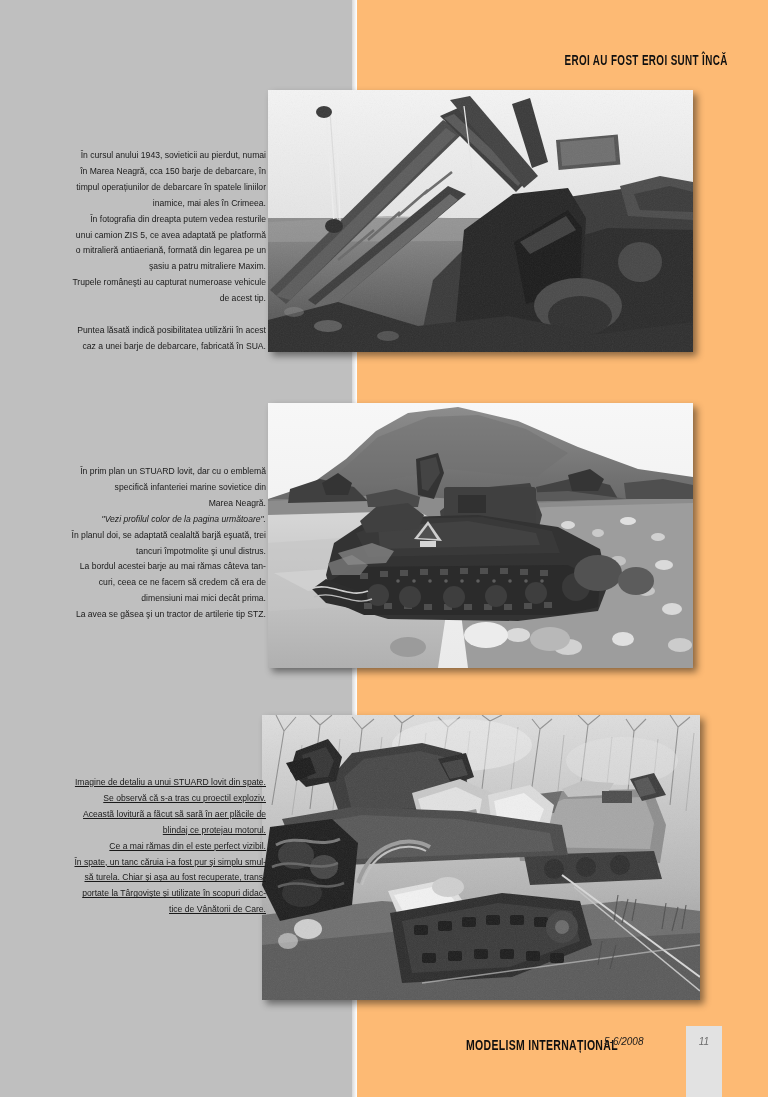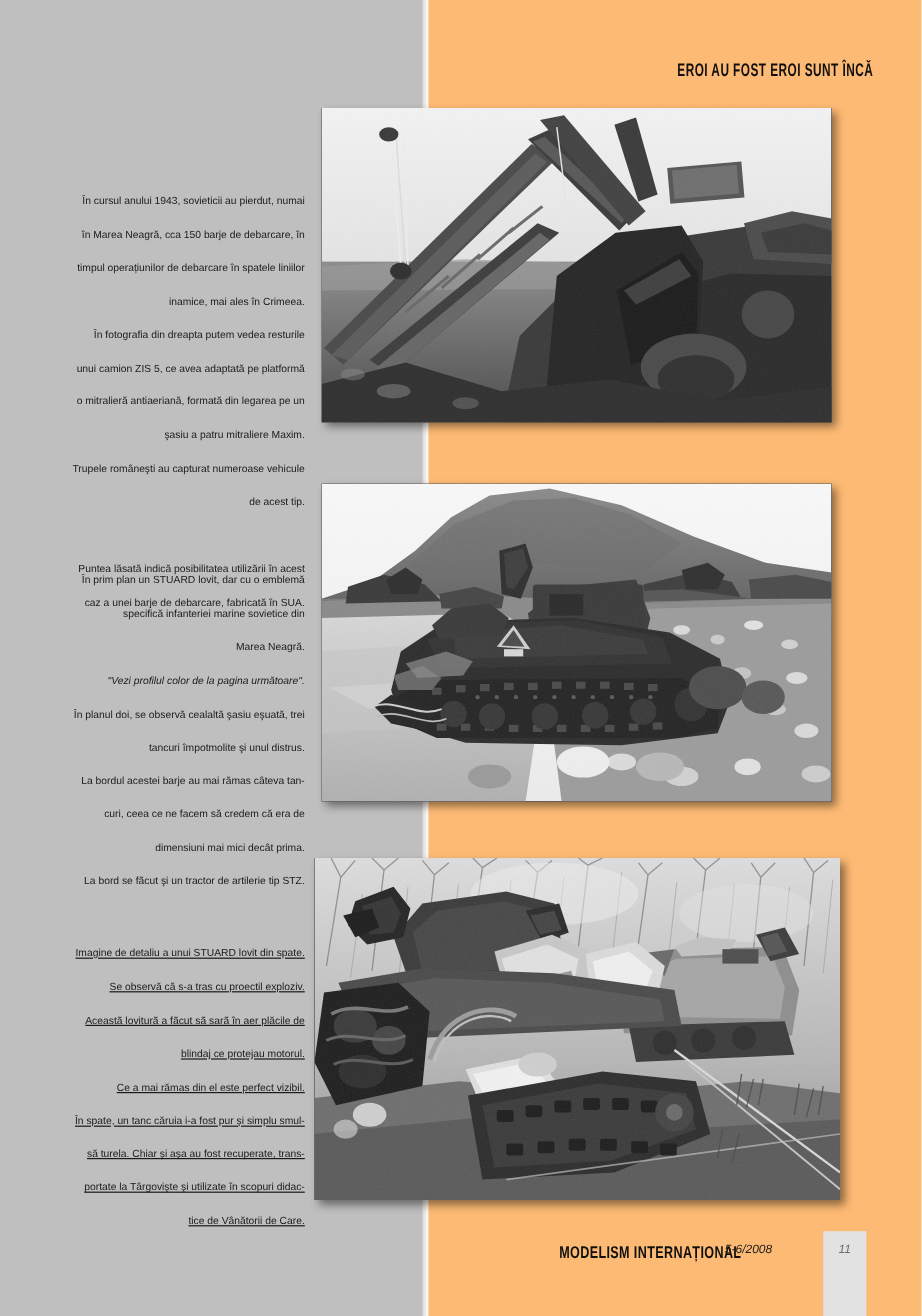--- a/index.html
+++ b/index.html
@@ -53,21 +53,21 @@
   
   .caption {
     position: absolute;
     color: #1a1a1a;
     font-size: 8.6px;
     line-height: 11.9px;
     text-align: right;
     font-family: "Liberation Sans", sans-serif;
   }
   .caption p {
-    margin: 16px;
+    margin: 4px;
   }
   .caption p.italic {
     font-style: italic;
   }
   .caption .spacer {
     height: 11.9px;
   }
 
   #caption-1 { left: 30px; top: 146px; width: 240px; }
   #caption-2 { left: 30px; top: 462px; width: 240px; }
@@ -490,26 +490,26 @@
       <p>de acest tip.</p>
       <div class="spacer"></div>
       <p>Puntea lăsată indică posibilitatea utilizării în acest</p>
       <p>caz a unei barje de debarcare, fabricată în SUA.</p>
     </div>
   <div class="caption" id="caption-2">
       <p>În prim plan un STUARD lovit, dar cu o emblemă</p>
       <p>specifică infanteriei marine sovietice din</p>
       <p>Marea Neagră.</p>
       <p class="italic">"Vezi profilul color de la pagina următoare".</p>
-      <p>În planul doi, se observă cealaltă şasiu eşuată, trei</p>
+      <p>În planul doi, se adaptată cealaltă barjă eşuată, trei</p>
       <p>tancuri împotmolite şi unul distrus.</p>
       <p>La bordul acestei barje au mai rămas câteva tan-</p>
       <p>curi, ceea ce ne facem să credem că era de</p>
       <p>dimensiuni mai mici decât prima.</p>
-      <p>La bord se fãcut şi un tractor de artilerie tip STZ.</p>
+      <p>La avea se găsea şi un tractor de artilerie tip STZ.</p>
     </div>
   <div class="caption" id="caption-3">
       <p>Imagine de detaliu a unui STUARD lovit din spate.</p>
       <p>Se observă că s-a tras cu proectil exploziv.</p>
       <p>Aceastã loviturã a  fãcut sã sarã în aer plăcile de</p>
       <p>blindaj ce protejau motorul.</p>
       <p>Ce a mai rămas din el este perfect vizibil.</p>
       <p>În spate, un tanc căruia i-a fost pur şi simplu smul-</p>
       <p>să turela. Chiar şi aşa au fost recuperate, trans-</p>
       <p>portate la Târgovişte şi utilizate în scopuri didac-</p>

